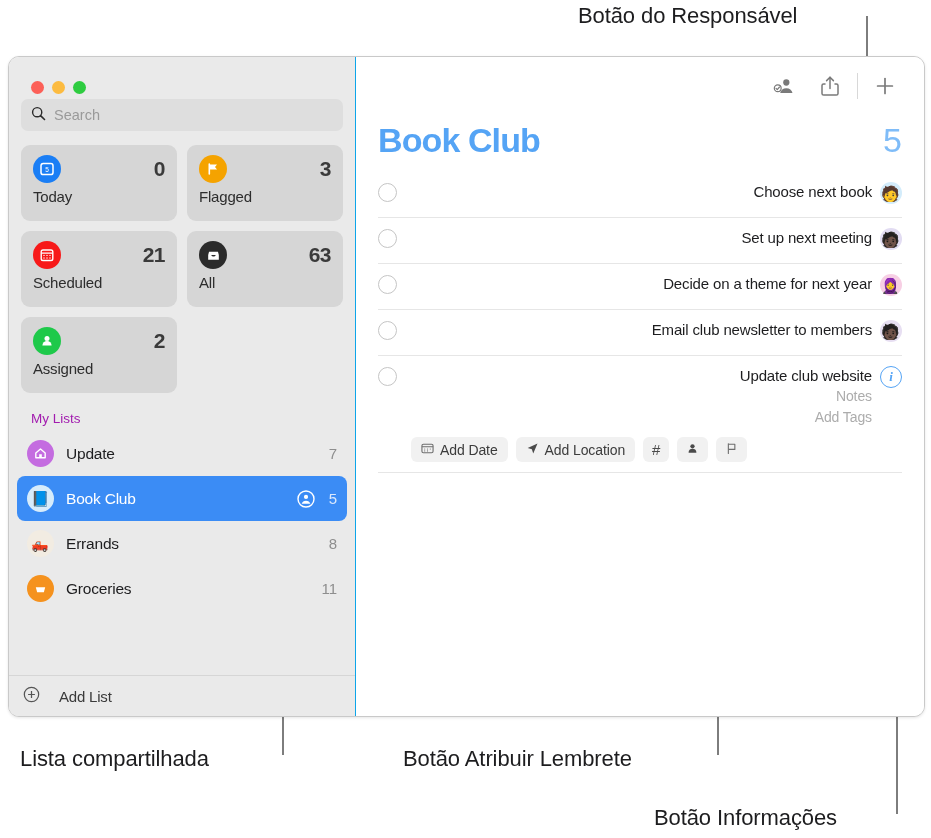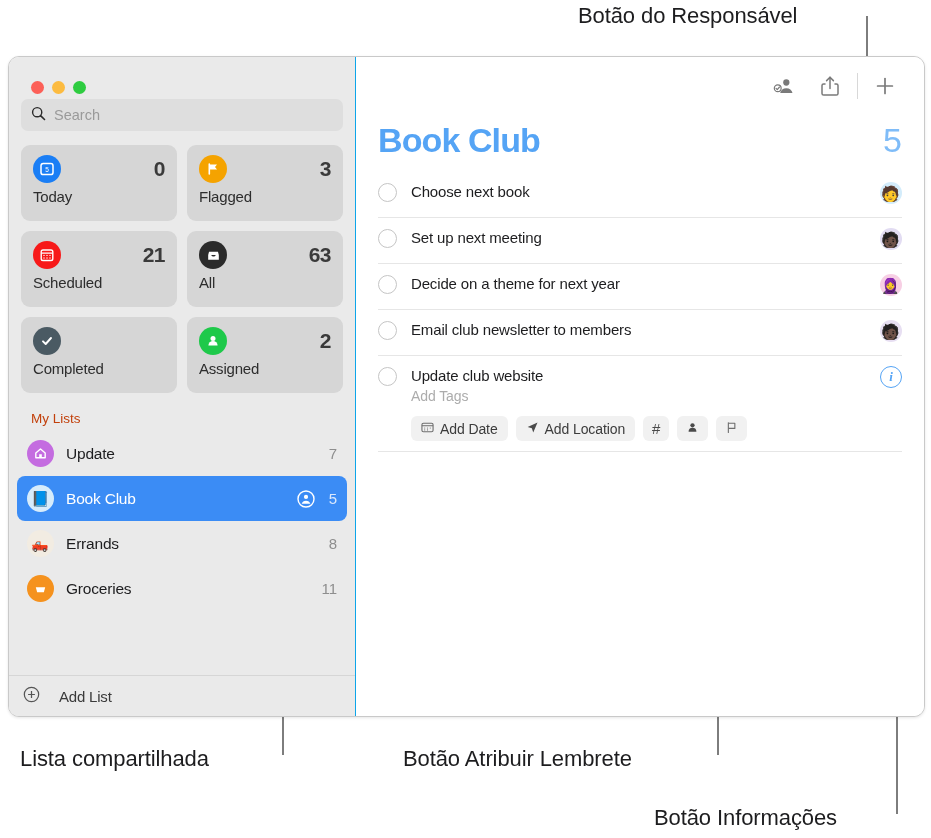--- a/index.html
+++ b/index.html
@@ -91,21 +91,21 @@
   .smart-top { display: flex; align-items: center; justify-content: space-between; }
   .smart-icon {
     width: 28px; height: 28px; border-radius: 50%;
     display: flex; align-items: center; justify-content: center;
     flex: none;
   }
   .smart-count { font-size: 21px; font-weight: bold; color: #3a3a3a; letter-spacing: -0.5px;}
   .smart-label { font-size: 15px; color: #2d2d2d; margin-top: 5px; letter-spacing: -0.2px;}
 
   .mylists-header {
-    font-size: 13.5px; color: #c2410c;
+    font-size: 13.5px; color: #a21caf;
     padding: 18px 0 5px 22px;
     font-weight: normal;
   }
   .lists { flex: 1; overflow: hidden; position: relative; }
   .list-row {
     height: 45px;
     display: flex; align-items: center;
     margin: 0 8px;
     padding: 0 10px 0 10px;
     border-radius: 8px;
@@ -158,21 +158,21 @@
     display: flex; align-items: baseline;
     padding: 6px 22px 0 22px;
     justify-content: space-between;
   }
   .list-title {
     font-size: 34px; font-weight: bold;
     color: #55a4f5; letter-spacing: -0.9px;
   }
   .title-count { font-size: 34px; color: #7fbcf8; font-weight: normal; }
 
-  .reminders { padding: 12px 0 0 0; }
+  .reminders { padding: 12px 0 0 0; text-align: right; }
   .rem-row {
     display: flex; align-items: flex-start;
     padding: 0 22px 0 22px;
     position: relative;
   }
   .rem-inner {
     display: flex; align-items: flex-start;
     flex: 1;
     border-bottom: 1px solid #e6e6e6;
     padding: 10px 0 10px 0;
@@ -309,31 +309,20 @@
               <svg width="17" height="17" viewBox="0 0 16 16">
                   <path d="M3 7.6 L3 12 H13 L13 7.6 H10.2 A2.4 2.4 0 0 1 5.8 7.6 Z" fill="#fff"></path>
                   <path d="M3.8 4.4 H12.2 L13 7.6 H3 Z" fill="#fff"></path>
                 </svg>
             </div>
             <div class="smart-count">63</div>
           </div>
           <div class="smart-label">All</div>
         </div>
 
-        <div class="smart-card">
-          <div class="smart-top">
-            <div class="smart-icon" style="background:#4a5a63;">
-              <svg width="16" height="16" viewBox="0 0 16 16">
-                  <path d="M4 8.3 L6.7 11 L12 5" fill="none" stroke="#fff" stroke-width="1.9" stroke-linecap="round" stroke-linejoin="round"></path>
-                </svg>
-            </div>
-            <div class="smart-count"></div>
-          </div>
-          <div class="smart-label">Completed</div>
-        </div>
 
         <div class="smart-card">
           <div class="smart-top">
             <div class="smart-icon" style="background:#1ec94a;">
               <svg width="16" height="16" viewBox="0 0 16 16">
                   <circle cx="8" cy="5.6" r="2.5" fill="#fff"></circle>
                   <path d="M3.4 12.6 a4.6 4.6 0 0 1 9.2 0 Z" fill="#fff"></path>
                 </svg>
             </div>
             <div class="smart-count">2</div>
@@ -488,20 +477,21 @@
               <span>🧑🏿</span>
             </div>
           </div>
         </div>
 
         <div class="rem-row">
           <div class="rem-inner">
             <div class="check"></div>
             <div class="rem-body">
               <div class="rem-title">Update club website</div>
+              <div class="rem-sub">Notes</div>
               <div class="rem-sub">Add Tags</div>
 
               <div class="chips">
                 <div class="chip">
                   <span>
                     <svg width="13" height="13" viewBox="0 0 14 14">
                         <rect x="1" y="2.4" width="12" height="9.2" rx="1.6" fill="none" stroke="#6e6e6e" stroke-width="1.2"></rect>
                         <line x1="1" y1="5.1" x2="13" y2="5.1" stroke="#6e6e6e" stroke-width="1.1"></line>
                         <circle cx="4" cy="7.5" r="0.6" fill="#6e6e6e"></circle>
                         <circle cx="7" cy="7.5" r="0.6" fill="#6e6e6e"></circle>

